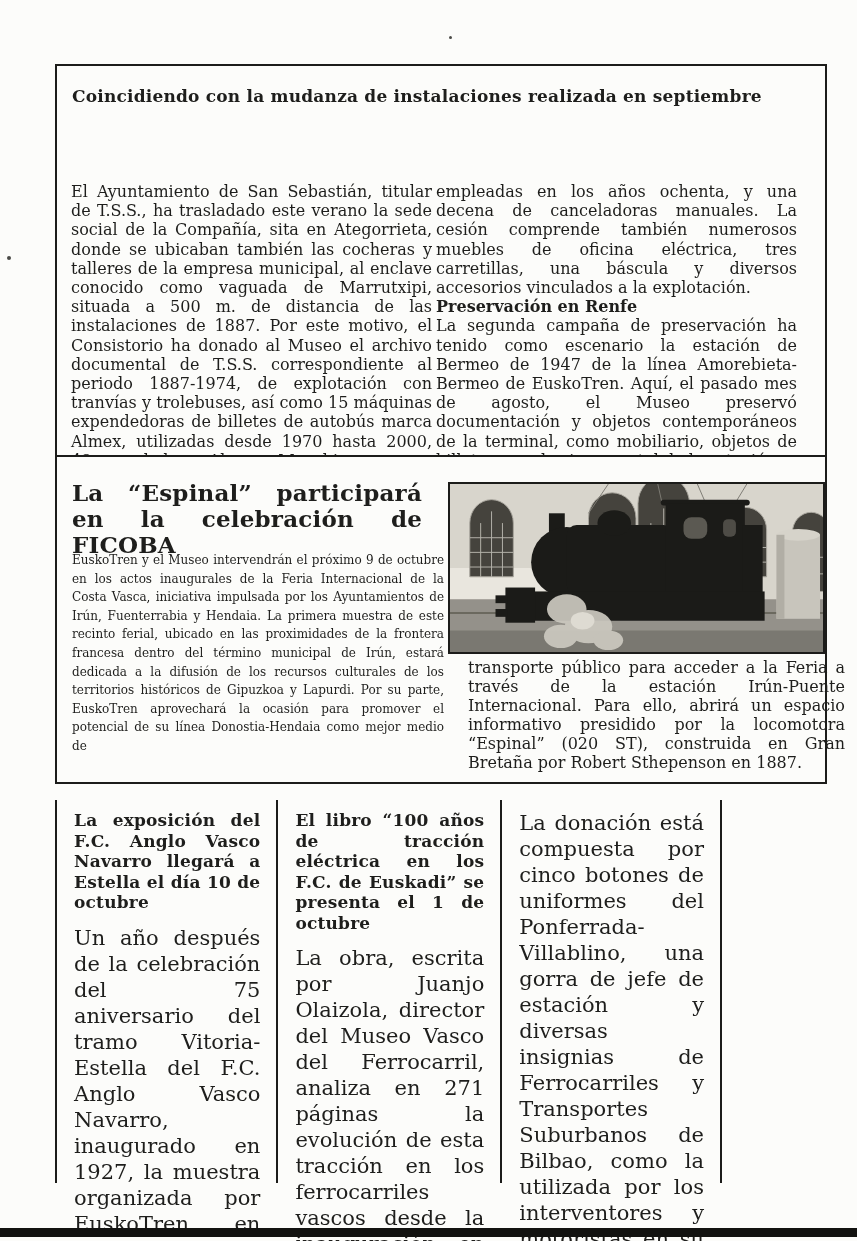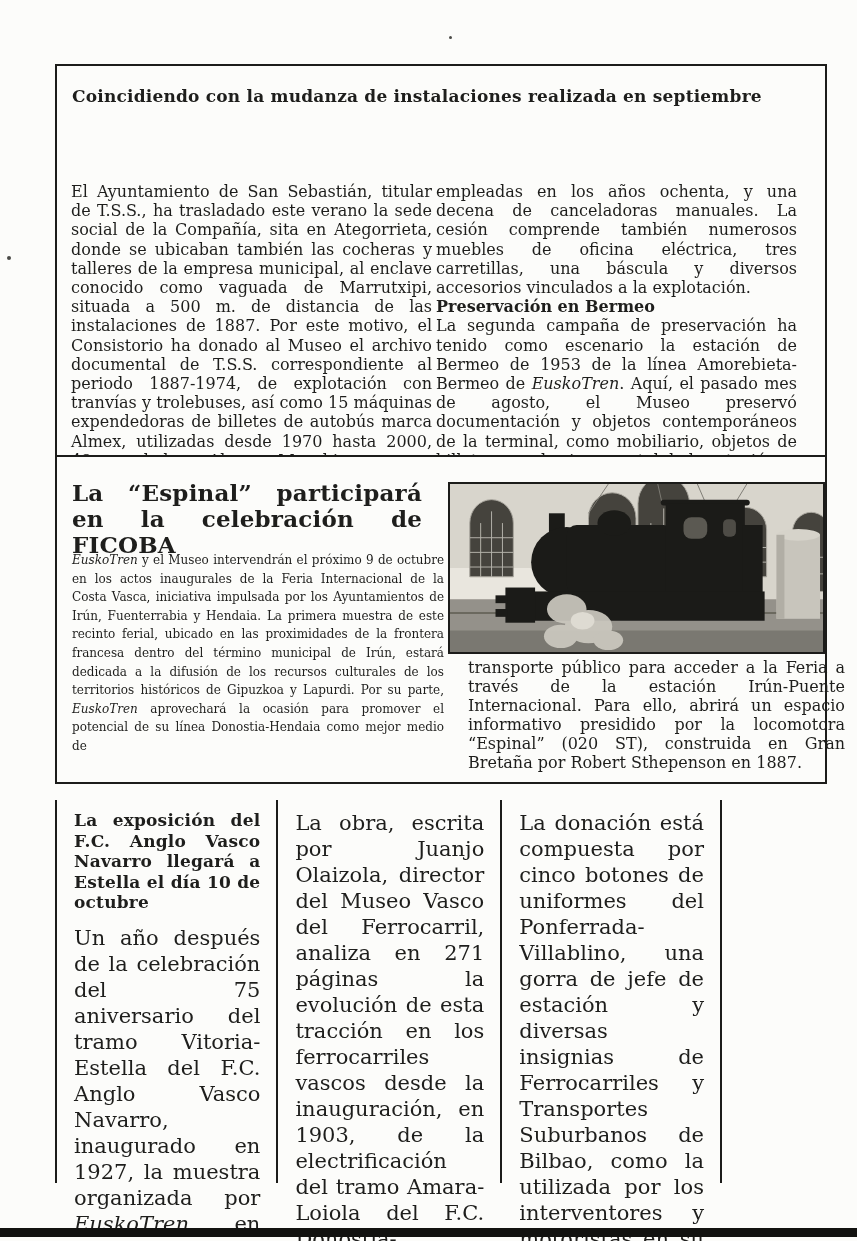--- a/index.html
+++ b/index.html
@@ -22,21 +22,21 @@
     position:absolute;left:14px;top:44px;width:740px;
     font-size:30px;line-height:37px;font-weight:bold;letter-spacing:.3px;
   }
   .a1cols{
     position:absolute;left:14px;top:116px;width:742px;
     display:flex;gap:4px;
   }
   .a1col{width:361px;font-size:16px;line-height:19.2px;}
   p.para{margin:0;text-align:justify;}
   .subhead{font-weight:bold;text-align:left;}
-  .it{font-style:italic;}
+  .it{}
 
   
   .box2{left:55px;top:455px;width:772px;height:329px;}
   .a2title{
     position:absolute;left:15px;top:23px;width:350px;
     font-size:23px;line-height:26px;font-weight:bold;text-align:justify;letter-spacing:.2px;
   }
   .a2left{
     position:absolute;left:15px;top:94px;width:372px;
     font-size:12px;line-height:18.6px;
@@ -88,22 +88,22 @@
   <div class="artifact dot-top"></div>
 
   <section class="box box1">
     <div class="kicker">Coincidiendo con la mudanza de instalaciones realizada en septiembre</div>
     <div class="a1cols">
       <div class="a1col">
           <p class="para"><span>El Ayuntamiento de San Sebastián, titular de T.S.S., ha trasladado este verano la sede social de la Compañía, sita en Ategorrieta, donde se ubicaban también las cocheras y talleres de la empresa municipal, al enclave conocido como vaguada de Marrutxipi, situada a 500 m. de distancia de las instalaciones de 1887. Por este motivo, el Consistorio ha donado al Museo el archivo documental de T.S.S. correspondiente al periodo 1887-1974, de explotación con tranvías y trolebuses, así como 15 máquinas expendedoras de billetes de autobús marca Almex, utilizadas desde 1970 hasta 2000, 48 canceladoras Almex y Maexbic,</span></p>
         </div>
       <div class="a1col">
           <p class="para"><span>empleadas en los años ochenta, y una decena de canceladoras manuales. La cesión comprende también numerosos muebles de oficina eléctrica, tres carretillas, una báscula y diversos accesorios vinculados a la explotación.</span></p>
-          <div class="subhead"><span>Preservación en Bermeo</span></div>
-          <p class="para"><span>La segunda campaña de preservación ha tenido como escenario la estación de Bermeo de 1953 de la línea Amorebieta-Bermeo de </span><span class="it">EuskoTren</span><span>. Aquí, el pasado mes de agosto, el Museo preservó documentación y objetos contemporáneos de la terminal, como mobiliario, objetos de billeteras y el primer cartel de la estación.</span></p>
+          <div class="subhead"><span>Preservación en Renfe</span></div>
+          <p class="para"><span>La segunda campaña de preservación ha tenido como escenario la estación de Bermeo de 1947 de la línea Amorebieta-Bermeo de </span><span class="it">EuskoTren</span><span>. Aquí, el pasado mes de agosto, el Museo preservó documentación y objetos contemporáneos de la terminal, como mobiliario, objetos de billeteras y el primer cartel de la estación.</span></p>
         </div>
     </div>
   </section>
 
   <section class="box box2">
     <h2 class="a2title" style="margin:0">La “Espinal” participará en la celebración de FICOBA</h2>
     <div class="a2left">
         <p class="para"><span class="it">EuskoTren</span><span> y el Museo intervendrán el próximo 9 de octubre en los actos inaugurales de la Feria Internacional de la Costa Vasca, iniciativa impulsada por los Ayuntamientos de Irún, Fuenterrabia y Hendaia. La primera muestra de este recinto ferial, ubicado en las proximidades de la frontera francesa dentro del término municipal de Irún, estará dedicada a la difusión de los recursos culturales de los territorios históricos de Gipuzkoa y Lapurdi. Por su parte, </span><span class="it">EuskoTren</span><span> aprovechará la ocasión para promover el potencial de su línea Donostia-Hendaia como mejor medio de</span></p>
       </div>
 
@@ -174,20 +174,21 @@
   </section>
 
   <section class="briefs">
     <article class="brief brief1">
       <h3 class="brief-heading">La exposición del F.C. Anglo Vasco Navarro llegará a Estella el día 10 de octubre</h3>
       <div>
           <p class="para"><span>Un año después de la celebración del 75 aniversario del tramo Vitoria-Estella del F.C. Anglo Vasco Navarro, inaugurado en 1927, la muestra organizada por </span><span class="it">EuskoTren</span><span> en 2002, que en Araba y Gipuzkoa recibió 26.529 visitas, viajará a la ciudad navarra donde permanecerá abierta en la casa de cultura Fray Diego, sita en la calle La Rua, entre los días 10 y 26 de octubre.</span></p>
         </div>
     </article>
     <article class="brief brief2">
+      <h3 class="brief-heading">El libro “100 años de tracción eléctrica en los F.C. de Euskadi” se presenta el 1 de octubre</h3>
       <div>
           <p class="para"><span>La obra, escrita por Juanjo Olaizola, director del Museo Vasco del Ferrocarril, analiza en 271 páginas la evolución de esta tracción en los ferrocarriles vascos desde la inauguración, en 1903, de la electrificación del tramo Amara-Loiola del F.C. Donostia-Hernani, hoy integrado en el F.C. Donostia-Hendaia, hasta las más recientes actuaciones en </span><span class="it">EuskoTren</span><span>, Renfe y Feve.</span></p>
         </div>
     </article>
     <article class="brief brief3">
       <div>
           <p class="para"><span>La donación está compuesta por cinco botones de uniformes del Ponferrada-Villablino, una gorra de jefe de estación y diversas insignias de Ferrocarriles y Transportes Suburbanos de Bilbao, como la utilizada por los interventores y motoristas en su txapela. Los fondos del Museo también se han incrementado en los últimos meses con la aportación de un compostor de billetes.</span></p>
         </div>
     </article>
   </section>

